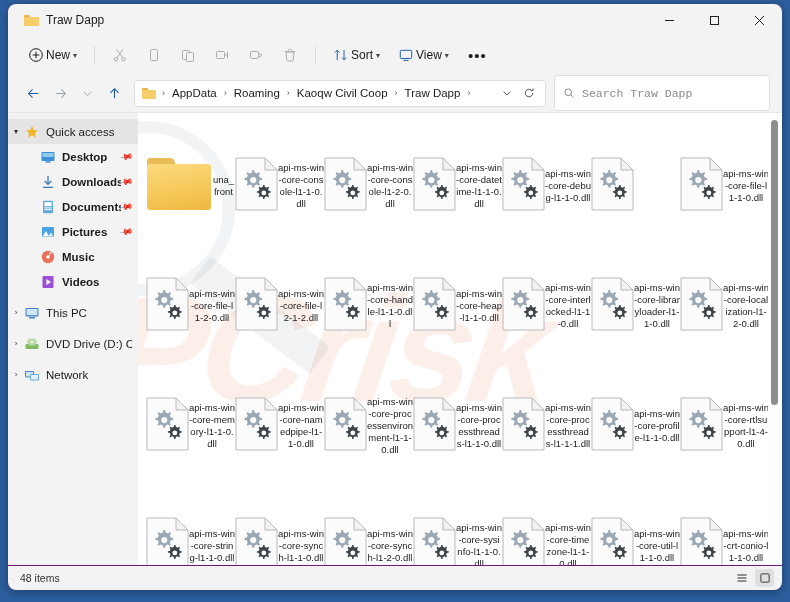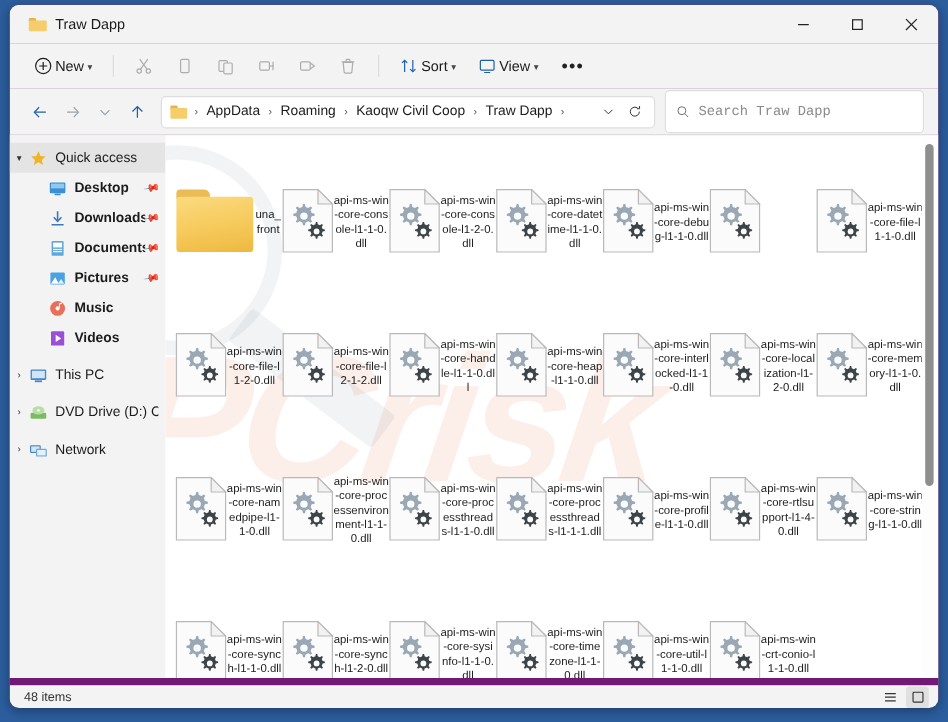--- a/index.html
+++ b/index.html
@@ -230,21 +230,21 @@
   }
   .vthumb {
     position: absolute; left: 3px; top: 6px; width: 7px; height: 285px;
     background: #8e8e8e; border-radius: 4px;
   }
 
   
   .statusbar {
     height: 25px; flex: 0 0 25px;
     background: #f3f3f3;
-    border-top: 6px solid #701a75;
+    border-top: 1px solid #701a75;
     display: flex; align-items: center;
     padding: 0 8px 0 12px;
     font-size: 10.5px; color: #333;
   }
   .sb-right { margin-left: auto; display: flex; gap: 4px; align-items: center; }
   .vbtn {
     width: 19px; height: 18px; display: flex; align-items: center; justify-content: center;
     border-radius: 3px;
   }
   .vbtn.active { background: #e0e0e0; }
@@ -753,20 +753,39 @@
     <path d="M10.5 0 l1.6 0 0.5 2.4 2.3 1 2.1 -1.3 1.1 1.1 -1.3 2.1 1 2.3 2.4 0.5 0 1.6 -2.4 0.5 -1 2.3 1.3 2.1 -1.1 1.1 -2.1 -1.3 -2.3 1 -0.5 2.4 -1.6 0 -0.5 -2.4 -2.3 -1 -2.1 1.3 -1.1 -1.1 1.3 -2.1 -1 -2.3 -2.4 -0.5 0 -1.6 2.4 -0.5 1 -2.3 -1.3 -2.1 1.1 -1.1 2.1 1.3 2.3 -1 z" fill="#9aa7b4"></path>
     <circle cx="11.3" cy="10.1" r="3.1" fill="#fbfbfb"></circle>
   </g>
   <g transform="translate(20,28) scale(0.78)">
     <path d="M10.5 0 l1.6 0 0.5 2.4 2.3 1 2.1 -1.3 1.1 1.1 -1.3 2.1 1 2.3 2.4 0.5 0 1.6 -2.4 0.5 -1 2.3 1.3 2.1 -1.1 1.1 -2.1 -1.3 -2.3 1 -0.5 2.4 -1.6 0 -0.5 -2.4 -2.3 -1 -2.1 1.3 -1.1 -1.1 1.3 -2.1 -1 -2.3 -2.4 -0.5 0 -1.6 2.4 -0.5 1 -2.3 -1.3 -2.1 1.1 -1.1 2.1 1.3 2.3 -1 z" fill="#3d4449"></path>
     <circle cx="11.3" cy="10.1" r="3.1" fill="#fbfbfb"></circle>
   </g>
 </svg>
               </div>
             </div>
+            <div class="label">api-ms-win-core-libraryloader-l1-1-0.dll</div>
+          </div>
+          <div class="cell">
+            <div class="ico-wrap">
+              <div class="dll">
+<svg width="43" height="54" viewBox="0 0 43 54">
+  <path d="M1 1 h29 l12 12 v40 h-41 z" fill="#fbfbfb" stroke="#b9b9b9" stroke-width="1"></path>
+  <path d="M30 1 v12 h12 z" fill="#f2f2f2" stroke="#b9b9b9" stroke-width="1"></path>
+  <g transform="translate(7,13)">
+    <path d="M10.5 0 l1.6 0 0.5 2.4 2.3 1 2.1 -1.3 1.1 1.1 -1.3 2.1 1 2.3 2.4 0.5 0 1.6 -2.4 0.5 -1 2.3 1.3 2.1 -1.1 1.1 -2.1 -1.3 -2.3 1 -0.5 2.4 -1.6 0 -0.5 -2.4 -2.3 -1 -2.1 1.3 -1.1 -1.1 1.3 -2.1 -1 -2.3 -2.4 -0.5 0 -1.6 2.4 -0.5 1 -2.3 -1.3 -2.1 1.1 -1.1 2.1 1.3 2.3 -1 z" fill="#9aa7b4"></path>
+    <circle cx="11.3" cy="10.1" r="3.1" fill="#fbfbfb"></circle>
+  </g>
+  <g transform="translate(20,28) scale(0.78)">
+    <path d="M10.5 0 l1.6 0 0.5 2.4 2.3 1 2.1 -1.3 1.1 1.1 -1.3 2.1 1 2.3 2.4 0.5 0 1.6 -2.4 0.5 -1 2.3 1.3 2.1 -1.1 1.1 -2.1 -1.3 -2.3 1 -0.5 2.4 -1.6 0 -0.5 -2.4 -2.3 -1 -2.1 1.3 -1.1 -1.1 1.3 -2.1 -1 -2.3 -2.4 -0.5 0 -1.6 2.4 -0.5 1 -2.3 -1.3 -2.1 1.1 -1.1 2.1 1.3 2.3 -1 z" fill="#3d4449"></path>
+    <circle cx="11.3" cy="10.1" r="3.1" fill="#fbfbfb"></circle>
+  </g>
+</svg>
+              </div>
+            </div>
             <div class="label">api-ms-win-core-localization-l1-2-0.dll</div>
           </div>
           <div class="cell">
             <div class="ico-wrap">
               <div class="dll">
 <svg width="43" height="54" viewBox="0 0 43 54">
   <path d="M1 1 h29 l12 12 v40 h-41 z" fill="#fbfbfb" stroke="#b9b9b9" stroke-width="1"></path>
   <path d="M30 1 v12 h12 z" fill="#f2f2f2" stroke="#b9b9b9" stroke-width="1"></path>
   <g transform="translate(7,13)">
     <path d="M10.5 0 l1.6 0 0.5 2.4 2.3 1 2.1 -1.3 1.1 1.1 -1.3 2.1 1 2.3 2.4 0.5 0 1.6 -2.4 0.5 -1 2.3 1.3 2.1 -1.1 1.1 -2.1 -1.3 -2.3 1 -0.5 2.4 -1.6 0 -0.5 -2.4 -2.3 -1 -2.1 1.3 -1.1 -1.1 1.3 -2.1 -1 -2.3 -2.4 -0.5 0 -1.6 2.4 -0.5 1 -2.3 -1.3 -2.1 1.1 -1.1 2.1 1.3 2.3 -1 z" fill="#9aa7b4"></path>

